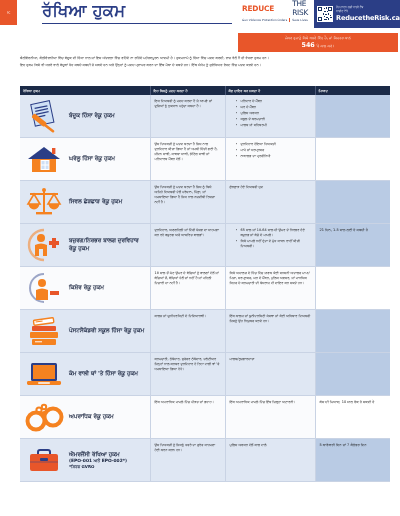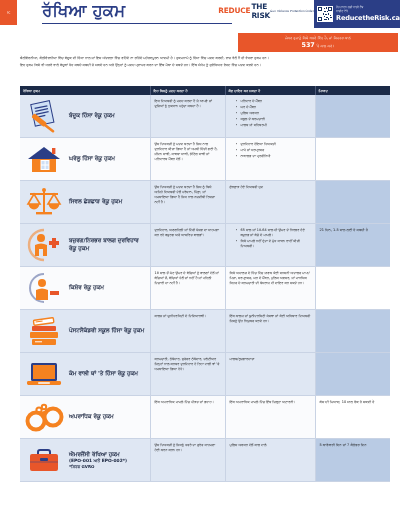--- a/index.html
+++ b/index.html
@@ -41,26 +41,26 @@
   }
   .title-sub {
     position: absolute; left: 42px; top: 27px;
     font-size: 11.6px; color: #2b3e86; font-weight: 700;
   }
 
   
   .logo-box {
     position: absolute; left: 240px; top: 0px;
     width: 72px; height: 21px;
-    display: flex; flex-direction: row; justify-content: center;
+    display: flex; flex-direction: column; justify-content: center;
     padding-left: 2px;
   }
   .logo-row { display: flex; align-items: center; gap: 1px; }
   .logo-red { font-size: 7.4px; font-weight: 800; color: #e8562a; letter-spacing: -.2px; }
-  .logo-navy { font-size: 7.4px; font-weight: 700; color: #17305e; letter-spacing: -.2px; }
+  .logo-navy { font-size: 7.4px; font-weight: 400; color: #17305e; letter-spacing: -.2px; margin-left: 17px; }
   .logo-tag {
     display: flex; align-items: center; gap: 2px;
     font-size: 2.9px; color: #17305e; margin-top: 1px; white-space: nowrap;
   }
   .logo-div { width: 1px; height: 4px; background: #e8562a; }
 
   .url-box {
     position: absolute; left: 314px; top: 0px;
     width: 86px; height: 28px;
     background: #2b3e86;
@@ -191,21 +191,21 @@
       <div class="url-right">
         <div class="url-small">ਹੋਰ ਜਾਣਨ ਲਈ ਸਾਡੀ ਵੈੱਬ</div>
         <div class="url-small">ਸਾਈਟ ਵੇਖੋ</div>
         <div class="url-main">ReducetheRisk.ca.gov</div>
       </div>
     </div>
 
     <div class="banner-911">
       <div class="banner-l1">ਜੇਕਰ ਤੁਹਾਨੂੰ ਕਿਸੇ ਖਤਰੇ ਵਿੱਚ ਹੈ, ਜਾਂ ਸਿਹਤਰ ਕਾਲੋ</div>
       <div class="banner-l2">
-        <b>537</b>
+        <b>546</b>
         <span>'ਤੇ ਕਾਲ ਕਰੋ।</span>
       </div>
     </div>
   </div>
 
   <div class="intro">
     <p>ਕੈਲੀਫੋਰਨੀਆ, ਕੈਲੀਫੋਰਨੀਆ ਵਿੱਚ ਬੰਦੂਕ ਦੀ ਹਿੰਸਾ ਨਾਲ ਜਾਂ ਇਸ ਅੰਦਰਲਾ ਵਿੱਚ ਰਹਿੰਦੇ ਨਾ ਰਹਿੰਦੇ ਮਹੱਤਵਪੂਰਨ ਆਦਮੀ ਹੈ। ਹੁਕਮਨਾਮੇ ਨੂੰ ਹਿੰਸਾ ਵਿੱਚ ਮਦਦ ਕਰਦੀ, ਰਾਜ ਵੱਲੋਂ ਨੌਂ ਹੀ ਵੱਖਰਾ ਹੁਕਮ ਹਨ।</p>
     <p>ਇਹ ਹੁਕਮ ਕਿਸੇ ਵੀ ਖਤਰੇ ਵਾਲੇ ਬੰਦੂਕਾਂ ਖੋਹ ਸਕਦੇ ਸਕਦੀ ਜੋ ਸਕਦੇ ਹਨ ਅਤੇ ਉਨ੍ਹਾਂ ਨੂੰ ਮਦਦ ਪ੍ਰਾਪਤ ਕਰਨ ਦਾ ਇੱਕ ਮੌਕਾ ਦੇ ਸਕਦੇ ਹਨ। ਇੱਕ ਸੰਖੇਪ ਨੂੰ ਸੁਰੱਖਿਅਤ ਰੱਖਣ ਵਿੱਚ ਮਦਦ ਕਰਦੇ ਹਨ।</p>
   </div>
 

